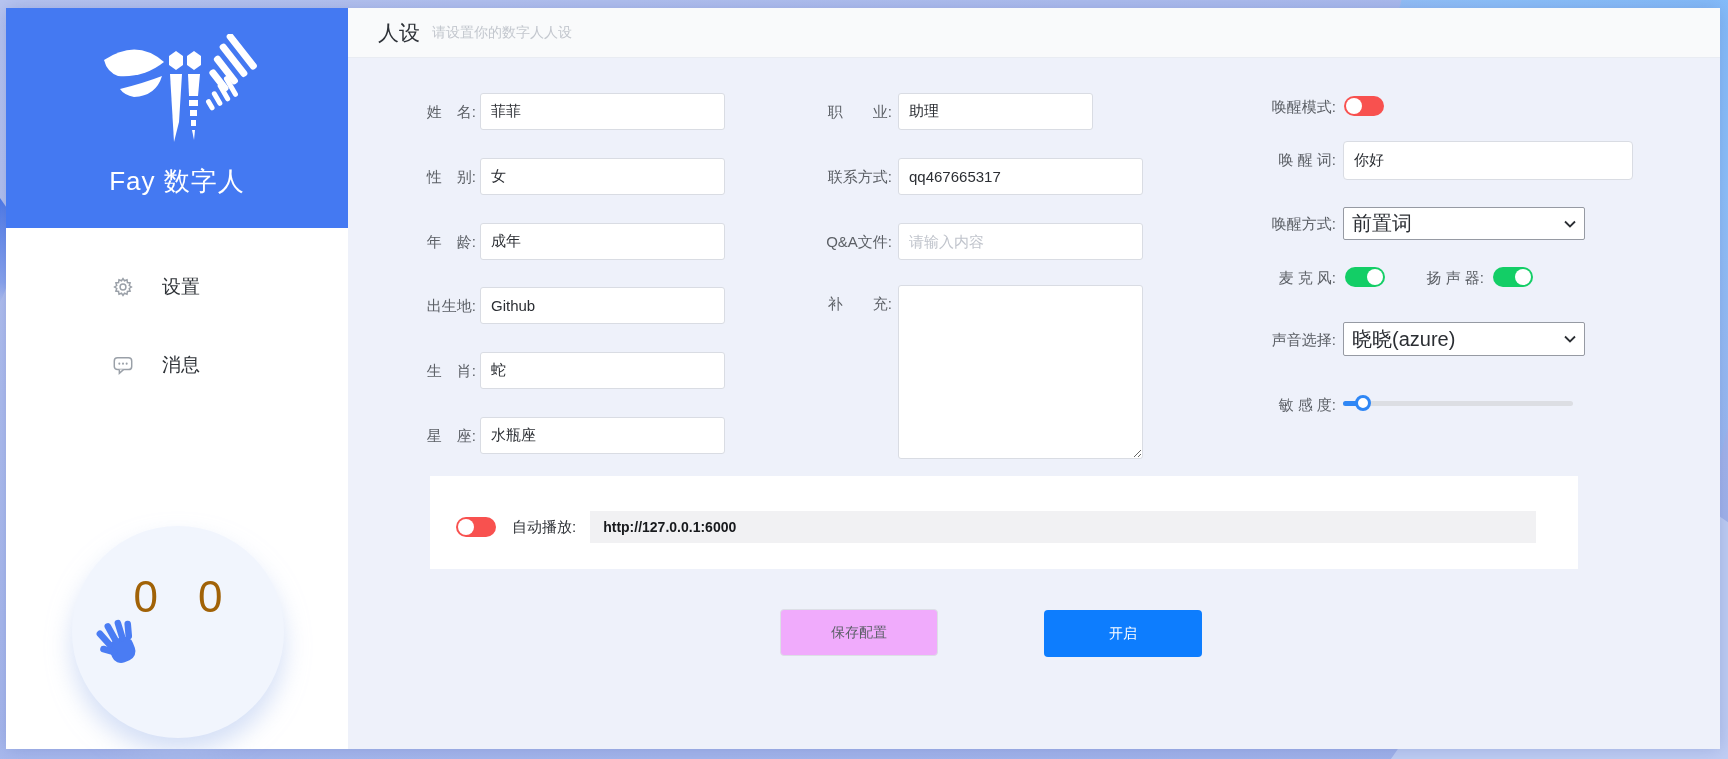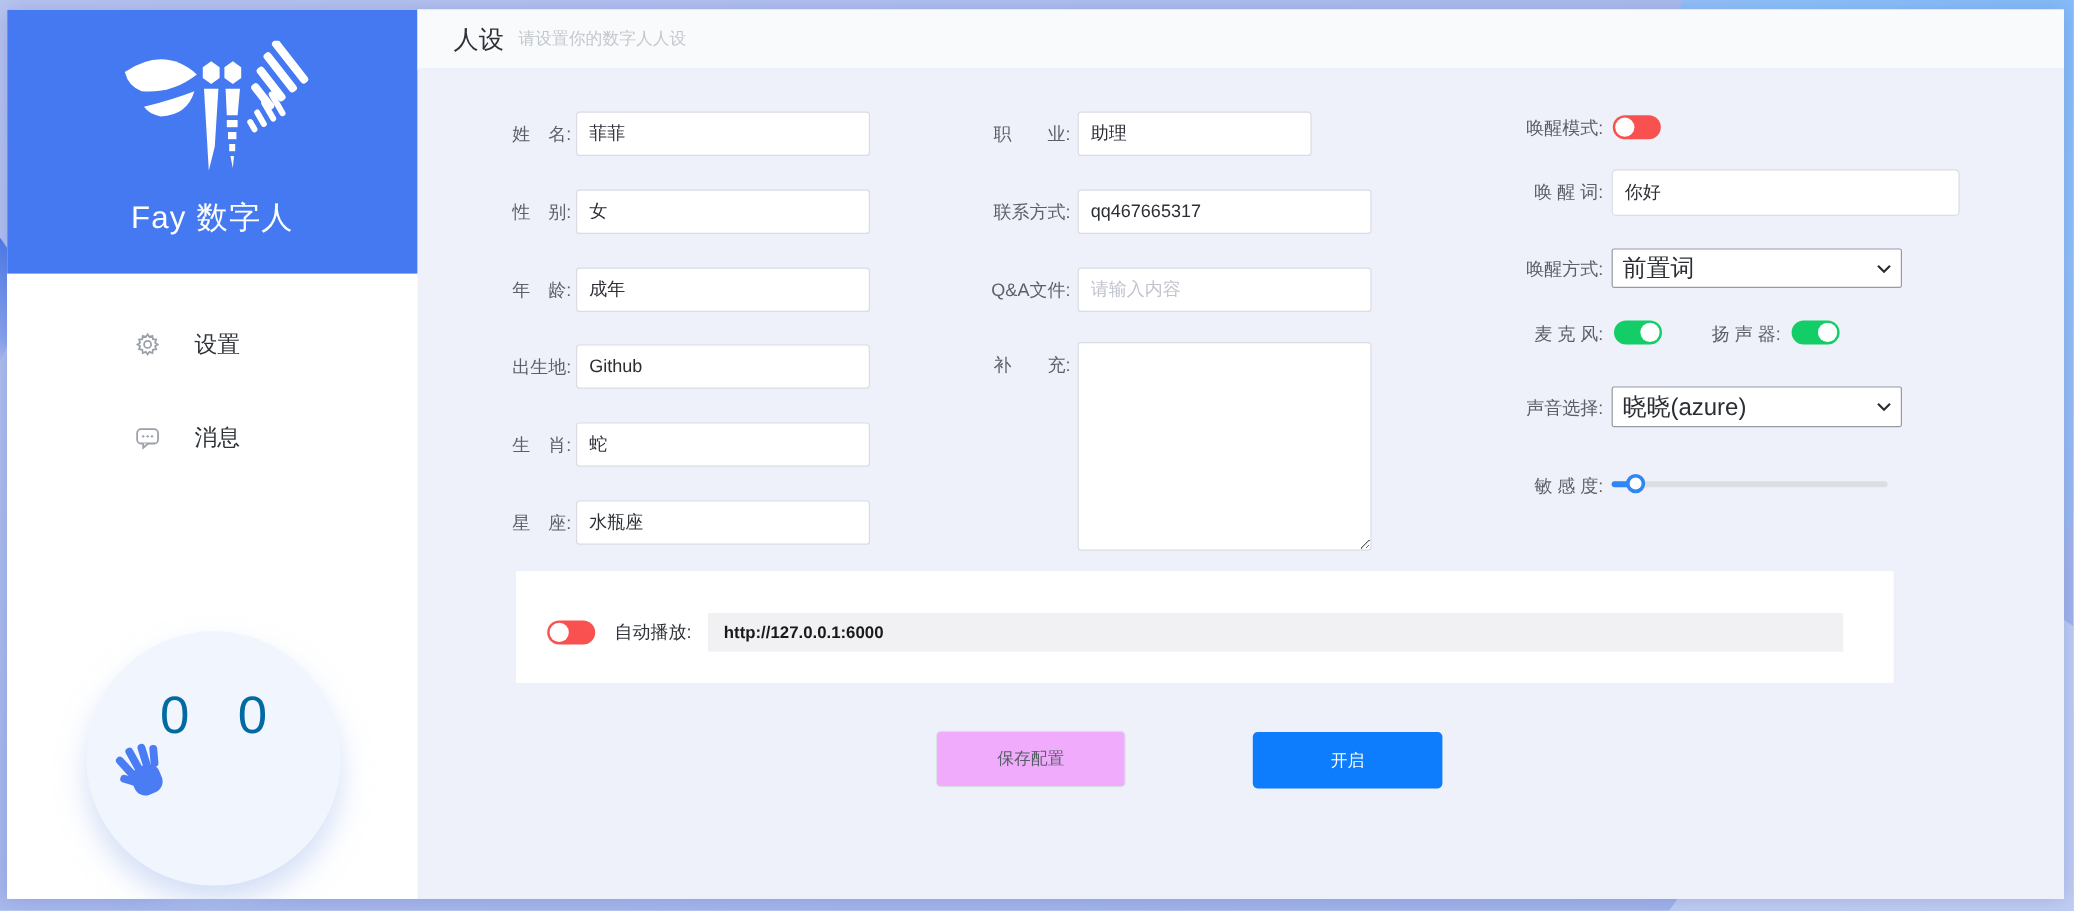--- a/index.html
+++ b/index.html
@@ -31,21 +31,21 @@
   .brand-name { color:#fff; font-size:26px; letter-spacing:1px; margin-top:2px; }
   .menu { position:absolute; left:0; top:240px; width:342px; }
   .menu-item { height:78px; display:flex; align-items:center; padding-left:106px;
     cursor:pointer; }
   .menu-item .mi-icon { width:22px; height:22px; margin-right:28px; flex:0 0 auto; }
   .menu-item .mi-label { font-size:19px; color:#2f3338; }
   .status-circle { position:absolute; left:66px; top:518px; width:212px; height:212px;
     border-radius:50%; background:#f1f5fd;
     box-shadow:0 14px 24px rgba(176,196,238,.55); }
   .zeros { position:absolute; left:0; top:46px; width:100%; text-align:center;
-    font-size:44px; color:#0369a1; letter-spacing:14px; text-indent:14px; }
+    font-size:44px; color:#a16207; letter-spacing:14px; text-indent:14px; }
   .hand { position:absolute; left:22px; top:90px; width:56px; height:56px; }
 
   
   .main { position:absolute; left:342px; top:0; width:1372px; height:741px;
     background:#eef1fa; }
   .main-header { position:absolute; left:0; top:0; width:100%; height:50px;
     background:#f9fafb; border-bottom:1px solid #e9ecf2;
     display:flex; align-items:center; padding-left:30px; }
   .page-title { font-size:21px; color:#2e3238; font-weight:500; }
   .page-subtitle { font-size:14px; color:#c3c7ce; margin-left:12px; }

